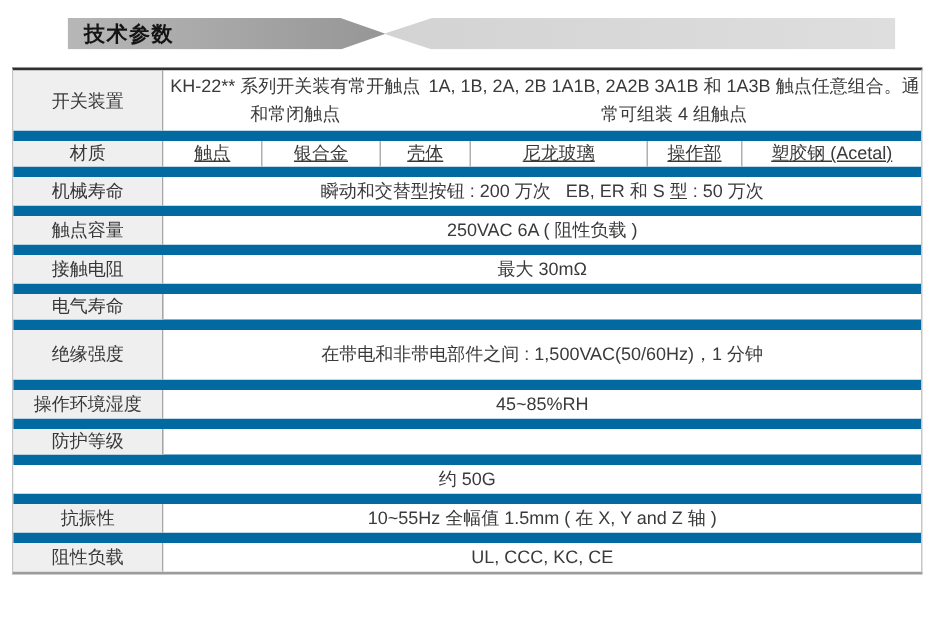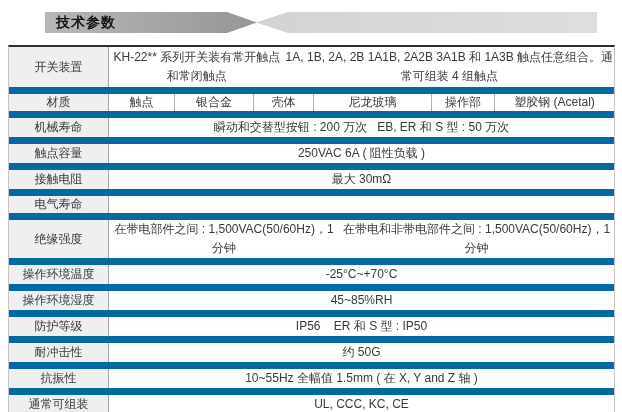--- a/index.html
+++ b/index.html
@@ -72,20 +72,21 @@
     line-height: 19px;
     background: #ffffff;
   }
   .mcell {
     display: flex;
     align-items: center;
     justify-content: center;
     text-align: center;
     background: #ffffff;
     white-space: pre-wrap;
+    text-decoration: underline;
   }
   .mcell + .mcell { border-left: 1px solid #b0b0b0; }
   .w-contact { flex: 0 0 65px; }
   .w-alloy   { flex: 0 0 79px; }
   .w-shell   { flex: 0 0 60px; }
   .w-nylon   { flex: 0 0 118px; }
   .w-oper    { flex: 0 0 63px; }
   .w-acetal  { flex: 1; }
 </style>
 </head>
@@ -135,48 +136,41 @@
     <div class="value">最大 30mΩ</div>
   </div>
 
   <div class="row">
     <div class="label">电气寿命</div>
   </div>
 
   <div class="row tall">
     <div class="label">绝缘强度</div>
     <div class="value">
-      <div>在带电部件之间 : 1,500VAC(50/60Hz)，1 分钟</div>
       <div>在带电和非带电部件之间 : 1,500VAC(50/60Hz)，1 分钟</div>
     </div>
   </div>
 
-  <div class="row">
-    <div class="label">操作环境温度</div>
-    <div class="value">-25°C~+70°C</div>
-  </div>
 
   <div class="row">
     <div class="label">操作环境湿度</div>
     <div class="value">45~85%RH</div>
   </div>
 
   <div class="row">
     <div class="label">防护等级</div>
-    <div class="value">IP56    ER 和 S 型 : IP50</div>
   </div>
 
   <div class="row">
-    <div class="label">耐冲击性</div>
     <div class="value">约 50G</div>
   </div>
 
   <div class="row">
     <div class="label">抗振性</div>
     <div class="value">10~55Hz 全幅值 1.5mm ( 在 X, Y and Z 轴 )</div>
   </div>
 
   <div class="row">
-    <div class="label">通常可组装</div>
+    <div class="label">阻性负载</div>
     <div class="value">UL, CCC, KC, CE</div>
   </div>
 
 </div>
 
 </body></html>

